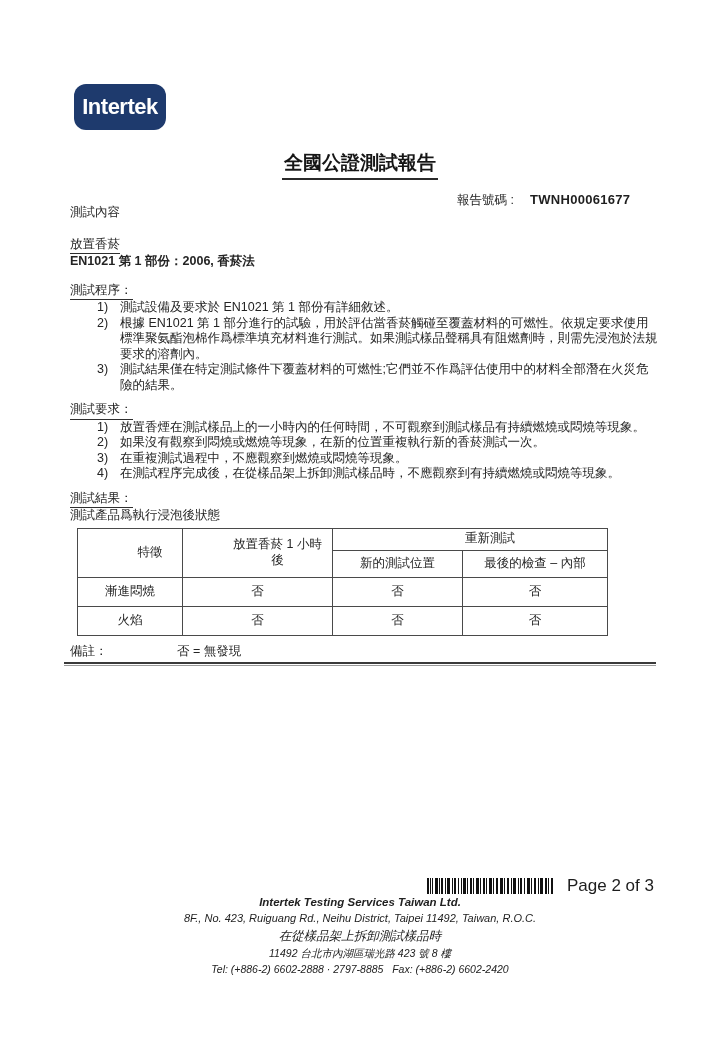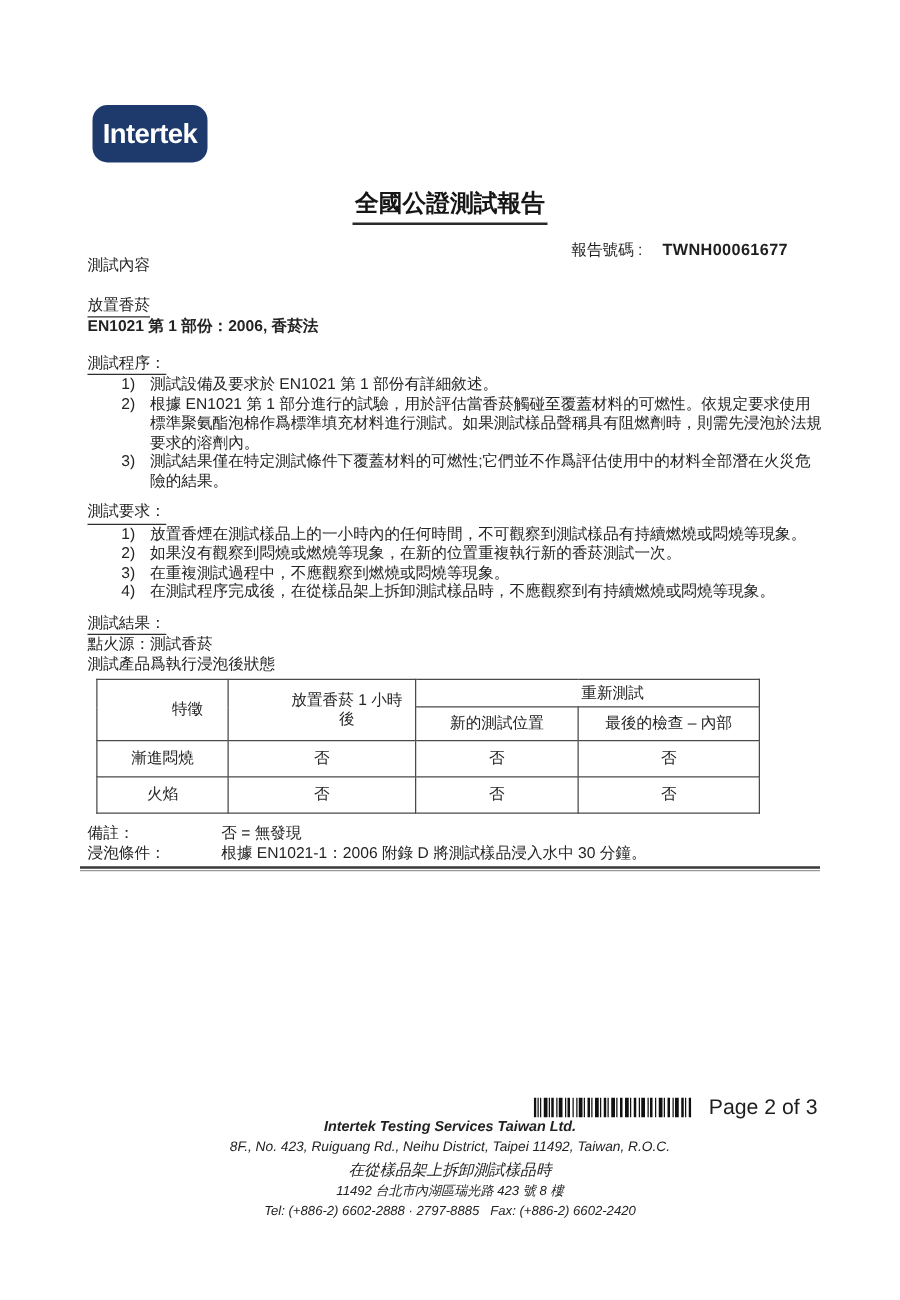--- a/index.html
+++ b/index.html
@@ -112,21 +112,20 @@
     <div class="li">
       <span class="num">3)</span>
       <span class="txt">在重複測試過程中，不應觀察到燃燒或悶燒等現象。</span>
     </div>
     <div class="li">
       <span class="num">4)</span>
       <span class="txt">在測試程序完成後，在從樣品架上拆卸測試樣品時，不應觀察到有持續燃燒或悶燒等現象。</span>
     </div>
 
     <p class="u mt9"><span>測試結果：</span></p>
-    <p>點火源：測試香菸</p>
     <p>測試產品爲執行浸泡後狀態</p>
 
     <table class="result">
       <colgroup>
         <col style="width:105px">
           <col style="width:150px">
           <col style="width:130px">
           <col style="width:145px">
       </colgroup>
       <tbody>
@@ -152,24 +151,20 @@
         <td>否</td>
       </tr>
     </tbody>
       </table>
 
     <div class="notes">
       <div class="note-row">
         <span class="lbl">備註：</span>
         <span>否 = 無發現</span>
       </div>
-      <div class="note-row">
-        <span class="lbl">浸泡條件：</span>
-        <span>根據 EN1021-1：2006 附錄 D 將測試樣品浸入水中 30 分鐘。</span>
-      </div>
     </div>
 
     <div class="divider"></div>
   </div>
 
   <div class="barcode-row">
     <svg width="126" height="16" viewBox="0 0 126 16" aria-hidden="true">
       <path fill="#111" d="M0 0h2v16H0z M3 0h1v16H3z M5 0h1v16H5z M8 0h3v16H8z M12 0h1v16h-1z M14 0h2v16h-2z M18 0h1v16h-1z M20 0h3v16h-3z M25 0h1v16h-1z M27 0h2v16h-2z M31 0h1v16h-1z M34 0h1v16h-1z M36 0h3v16h-3z M40 0h1v16h-1z M43 0h2v16h-2z M46 0h1v16h-1z M49 0h3v16h-3z M53 0h1v16h-1z M56 0h2v16h-2z M59 0h1v16h-1z M62 0h3v16h-3z M66 0h1v16h-1z M69 0h2v16h-2z M73 0h3v16h-3z M77 0h1v16h-1z M80 0h2v16h-2z M84 0h1v16h-1z M86 0h3v16h-3z M91 0h1v16h-1z M93 0h2v16h-2z M97 0h1v16h-1z M100 0h3v16h-3z M104 0h1v16h-1z M107 0h2v16h-2z M111 0h1v16h-1z M113 0h3v16h-3z M118 0h2v16h-2z M121 0h1v16h-1z M124 0h2v16h-2z"></path>
     </svg>
     <span class="page-indicator">Page 2 of 3</span>

